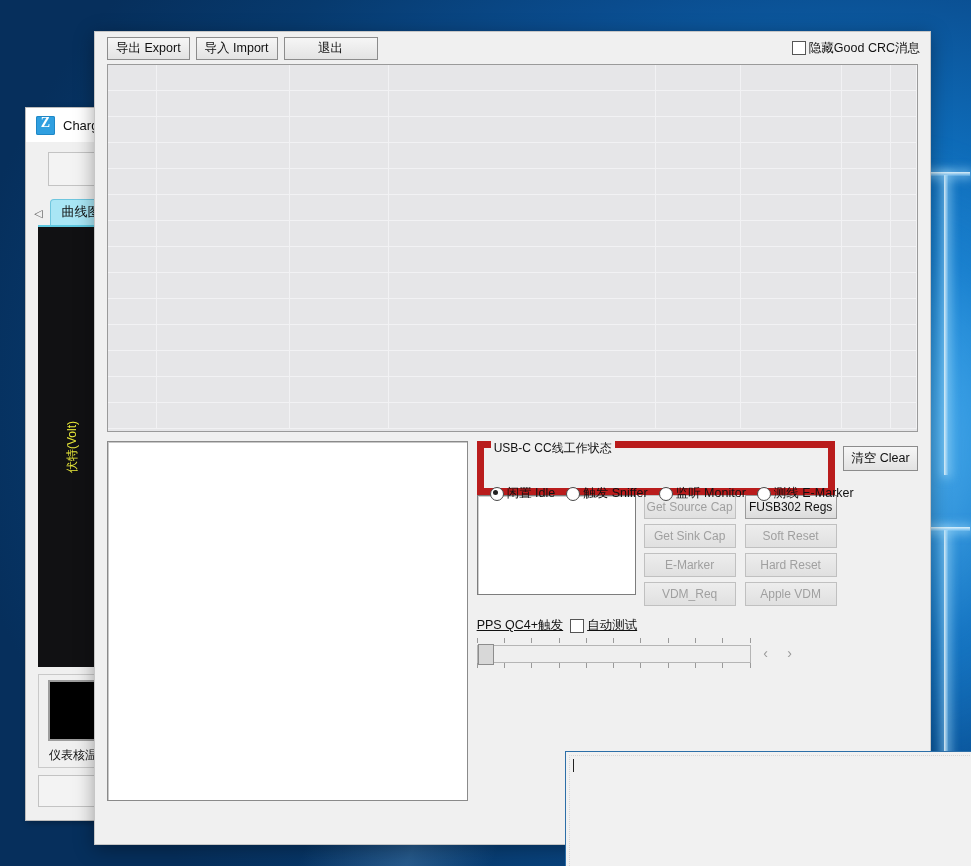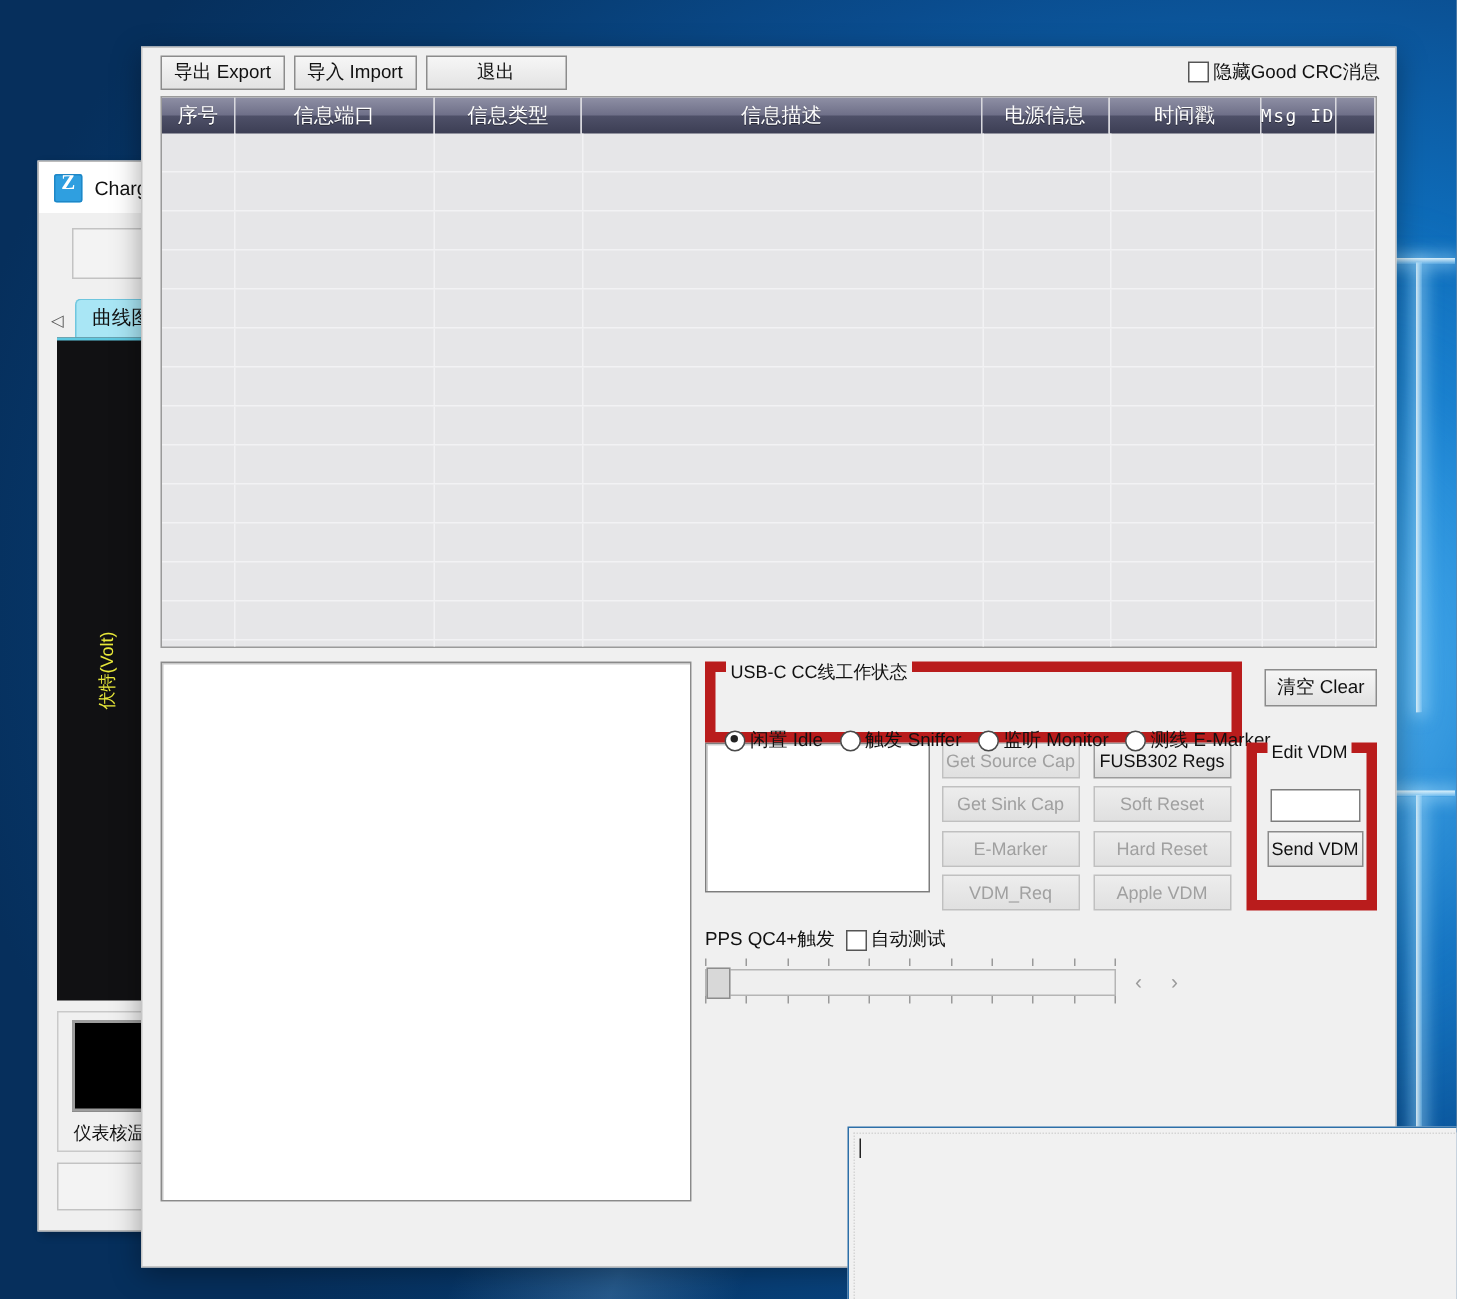--- a/index.html
+++ b/index.html
@@ -113,21 +113,21 @@
   .btngrid{display:grid;grid-template-columns:92px 92px;gap:5px 9px;}
   .gbtn{height:22px;border:1px solid #9b9b9b;background:linear-gradient(180deg,#f3f3f3,#dcdcdc);
     font-size:12px;display:flex;align-items:center;justify-content:center;color:#111;white-space:nowrap;}
   .gbtn.disabled{color:#a0a0a0;border-color:#c0c0c0;background:linear-gradient(180deg,#ededed,#e0e0e0);}
   #editvdm{width:78px;height:98px;margin-left:2px;}
   #vdminput{position:absolute;left:9px;top:24px;width:58px;height:20px;background:#fff;border:1px solid #7d7d7d;}
   #sendvdm{position:absolute;left:7px;top:52px;width:62px;height:22px;border:1px solid #8c8c8c;
     background:linear-gradient(180deg,#f4f4f4,#e0e0e0);font-size:12px;display:flex;align-items:center;
     justify-content:center;color:#111;}
 
-  #ppsrow{display:flex;align-items:center;margin-top:11px;font-size:12.5px;color:#111;gap:7px;white-space:nowrap;}
+  #ppsrow{display:flex;align-items:center;margin-top:11px;font-size:12.5px;color:#111;gap:7px;white-space:nowrap;text-decoration:underline;}
   #sliderwrap{margin-top:4px;display:flex;align-items:center;gap:6px;}
   #slider{position:relative;width:274px;height:30px;}
   #slider .tickrow{position:absolute;left:0;right:0;height:5px;display:flex;justify-content:space-between;}
   #slider .tickrow i{width:1px;background:#9a9a9a;height:5px;display:block;}
   #slider .track{position:absolute;left:0;top:7px;width:272px;height:16px;background:#efefef;border:1px solid #b5b5b5;}
   #slider .thumb{position:absolute;left:1px;top:6px;width:14px;height:19px;background:#d8d8d8;border:1px solid #8d8d8d;}
   .navarrow{font-size:14px;color:#9a9a9a;width:18px;text-align:center;}
   #logarea{position:absolute;left:470px;top:719px;width:451px;height:125px;border:1px solid #2c6fa8;background:#f1f1f1;
     box-sizing:border-box;}
   #logarea .inner{position:absolute;inset:3px 17px 3px 3px;background:#f1f1f1;border:1px dotted #d5d5d5;}
@@ -188,30 +188,20 @@
     <div class="tbtn">导出 Export</div>
     <div class="tbtn">导入 Import</div>
     <div class="tbtn wide">退出</div>
     <div id="hidecrc">
       <span class="cbx"></span>
       <span>隐藏Good CRC消息</span>
     </div>
   </div>
 
   <div id="tablewrap">
-    <div id="thead">
-        <div class="th" style="width: 50px;">序号</div>
-        <div class="th" style="width: 137px;">信息端口</div>
-        <div class="th" style="width: 101px;">信息类型</div>
-        <div class="th" style="width: 274px;">信息描述</div>
-        <div class="th" style="width: 87px;">电源信息</div>
-        <div class="th" style="width: 104px;">时间戳</div>
-        <div class="th mono" style="width: 50px;">Msg ID</div>
-        <div class="th" style="width: 27px;"></div>
-      </div>
     <div id="tbody">
         <div class="trow">
           <div class="tcell" style="width: 50px;"></div>
           <div class="tcell" style="width: 137px;"></div>
           <div class="tcell" style="width: 101px;"></div>
           <div class="tcell" style="width: 274px;"></div>
           <div class="tcell" style="width: 87px;"></div>
           <div class="tcell" style="width: 104px;"></div>
           <div class="tcell" style="width: 50px;"></div>
           <div class="tcell" style="width: 27px;"></div>
@@ -384,25 +374,20 @@
         <div class="btngrid">
             <div class="gbtn disabled">Get Source Cap</div>
             <div class="gbtn">FUSB302 Regs</div>
             <div class="gbtn disabled">Get Sink Cap</div>
             <div class="gbtn disabled">Soft Reset</div>
             <div class="gbtn disabled">E-Marker</div>
             <div class="gbtn disabled">Hard Reset</div>
             <div class="gbtn disabled">VDM_Req</div>
             <div class="gbtn disabled">Apple VDM</div>
           </div>
-        <div class="gbox" id="editvdm">
-          <span class="glegend">Edit VDM</span>
-          <div id="vdminput"></div>
-          <div id="sendvdm">Send VDM</div>
-        </div>
       </div>
 
       <div id="ppsrow">
         <span>PPS QC4+触发</span>
         <span style="display:flex;align-items:center;">
           <span class="cbx"></span>
           <span>自动测试</span>
         </span>
       </div>
 

